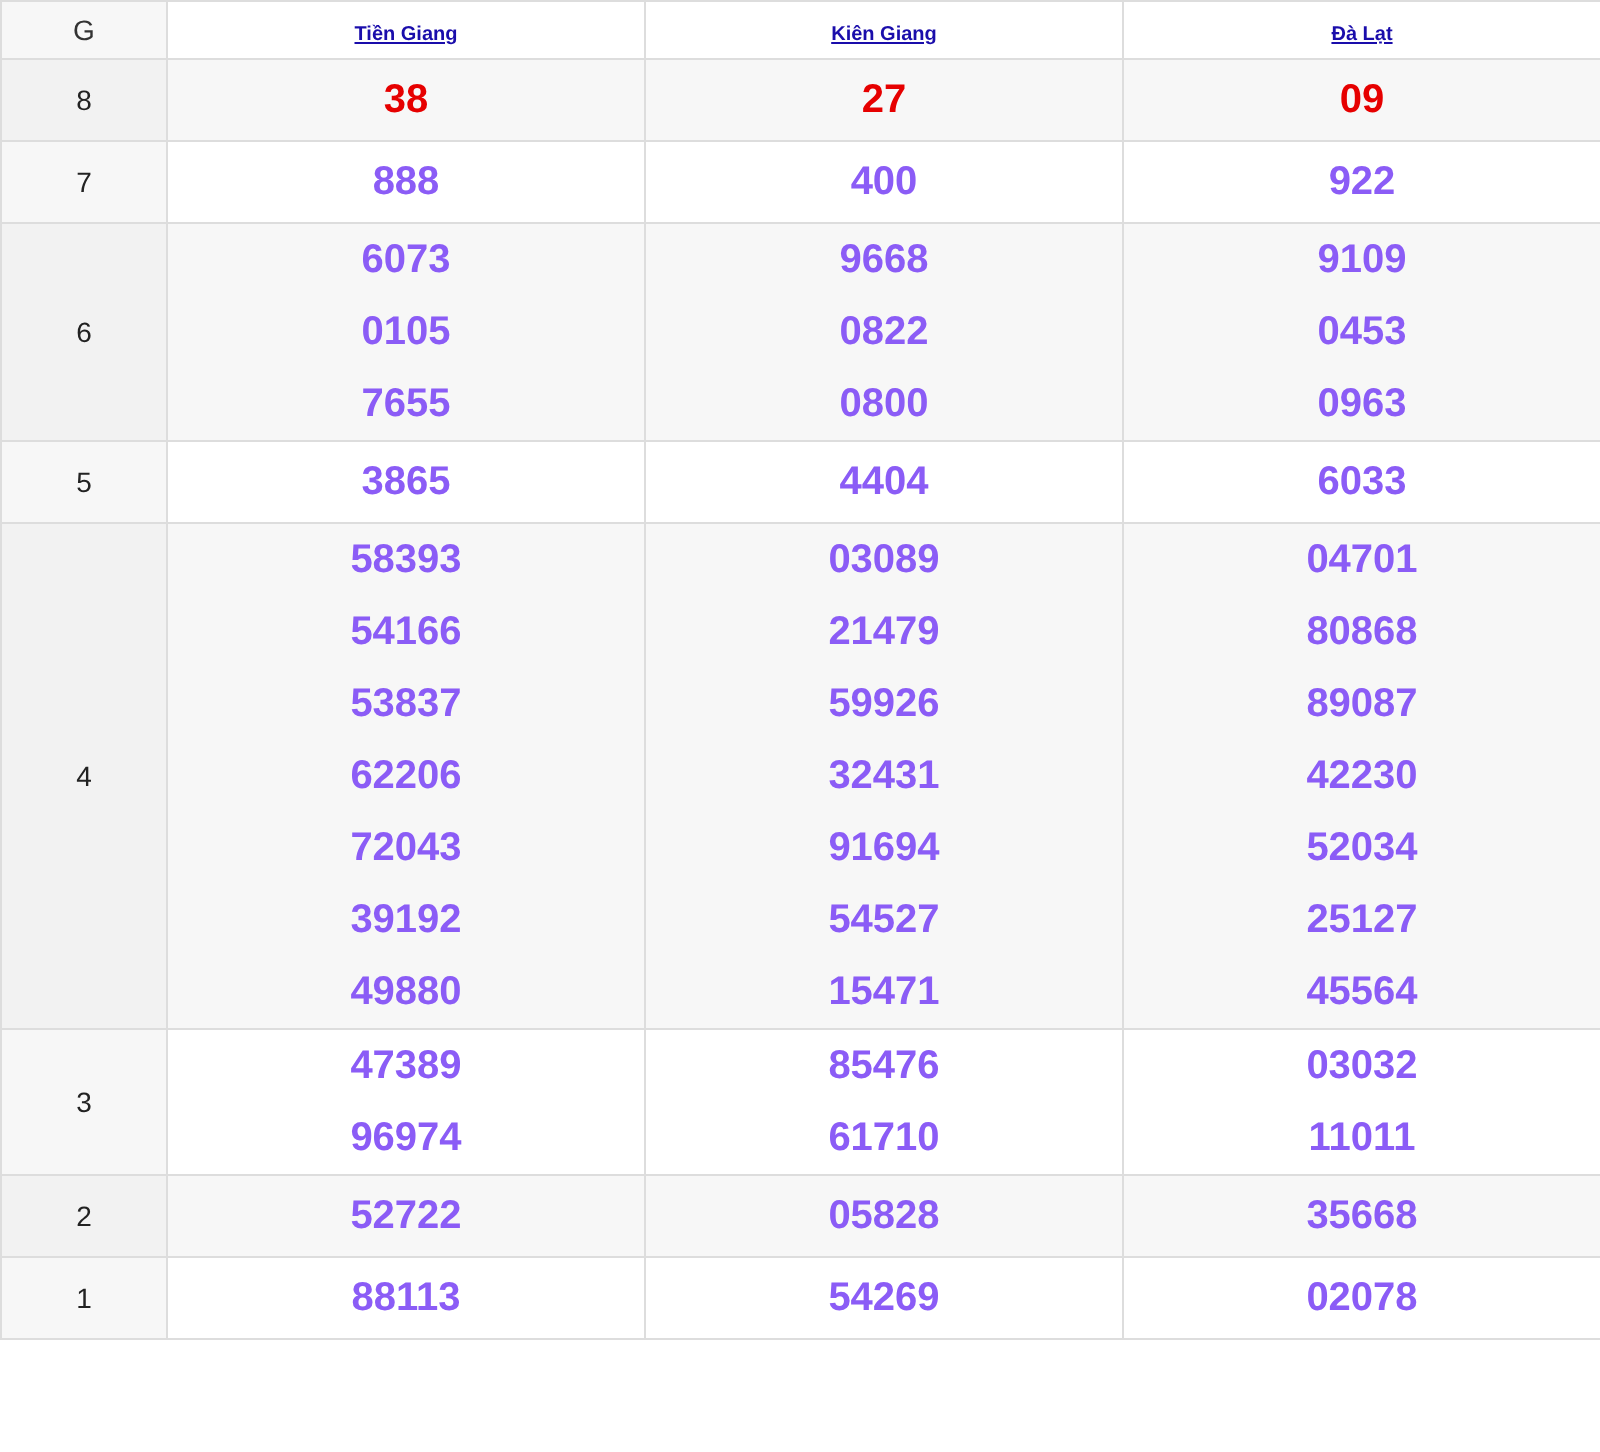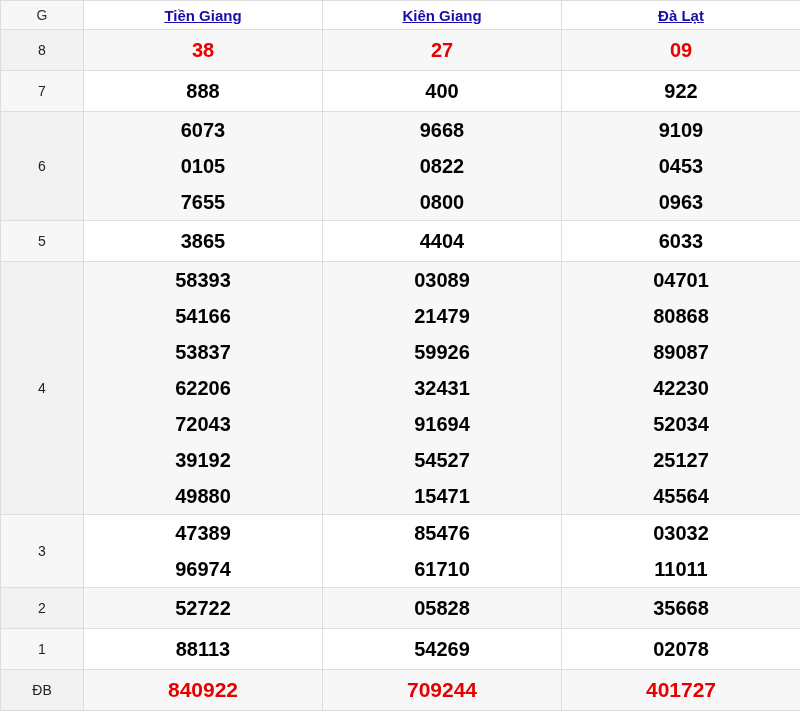--- a/index.html
+++ b/index.html
@@ -37,35 +37,35 @@
   thead th.label-head {
     color: #333333;
     font-weight: normal;
     font-size: 14px;
     background: #f7f7f7;
   }
   thead th a {
     color: #1a0dab;
     text-decoration: underline;
     font-weight: bold;
-    font-size: 15px;
+    font-size: 10px;
   }
   td.label {
     background: #f7f7f7;
     color: #222222;
     font-size: 14px;
     font-weight: normal;
     width: 83px;
   }
   td.numbers {
     font-size: 20px;
     font-weight: bold;
     line-height: 36px;
     padding: 6px 0;
-    color: #000000;
+    color: #8b5cf6;
   }
   tr.row-alt td.numbers { background: #f7f7f7; }
   tr.row-alt td.label { background: #f2f2f2; }
 
   td.numbers.red, td.numbers.red div { color: #e60000; }
   td.numbers.big { font-size: 21px; }
   td.numbers .n { display: block; }
 
   tr.h-small td { height: 40px; }
 </style>
@@ -210,26 +210,14 @@
         <td class="numbers">
           <div class="n">88113</div>
         </td>
         <td class="numbers">
           <div class="n">54269</div>
         </td>
         <td class="numbers">
           <div class="n">02078</div>
         </td>
       </tr>
-      <tr class="row-alt h-small">
-        <td class="label">ĐB</td>
-        <td class="numbers red big">
-          <div class="n">840922</div>
-        </td>
-        <td class="numbers red big">
-          <div class="n">709244</div>
-        </td>
-        <td class="numbers red big">
-          <div class="n">401727</div>
-        </td>
-      </tr>
     </tbody>
 </table>
 
 </body></html>

